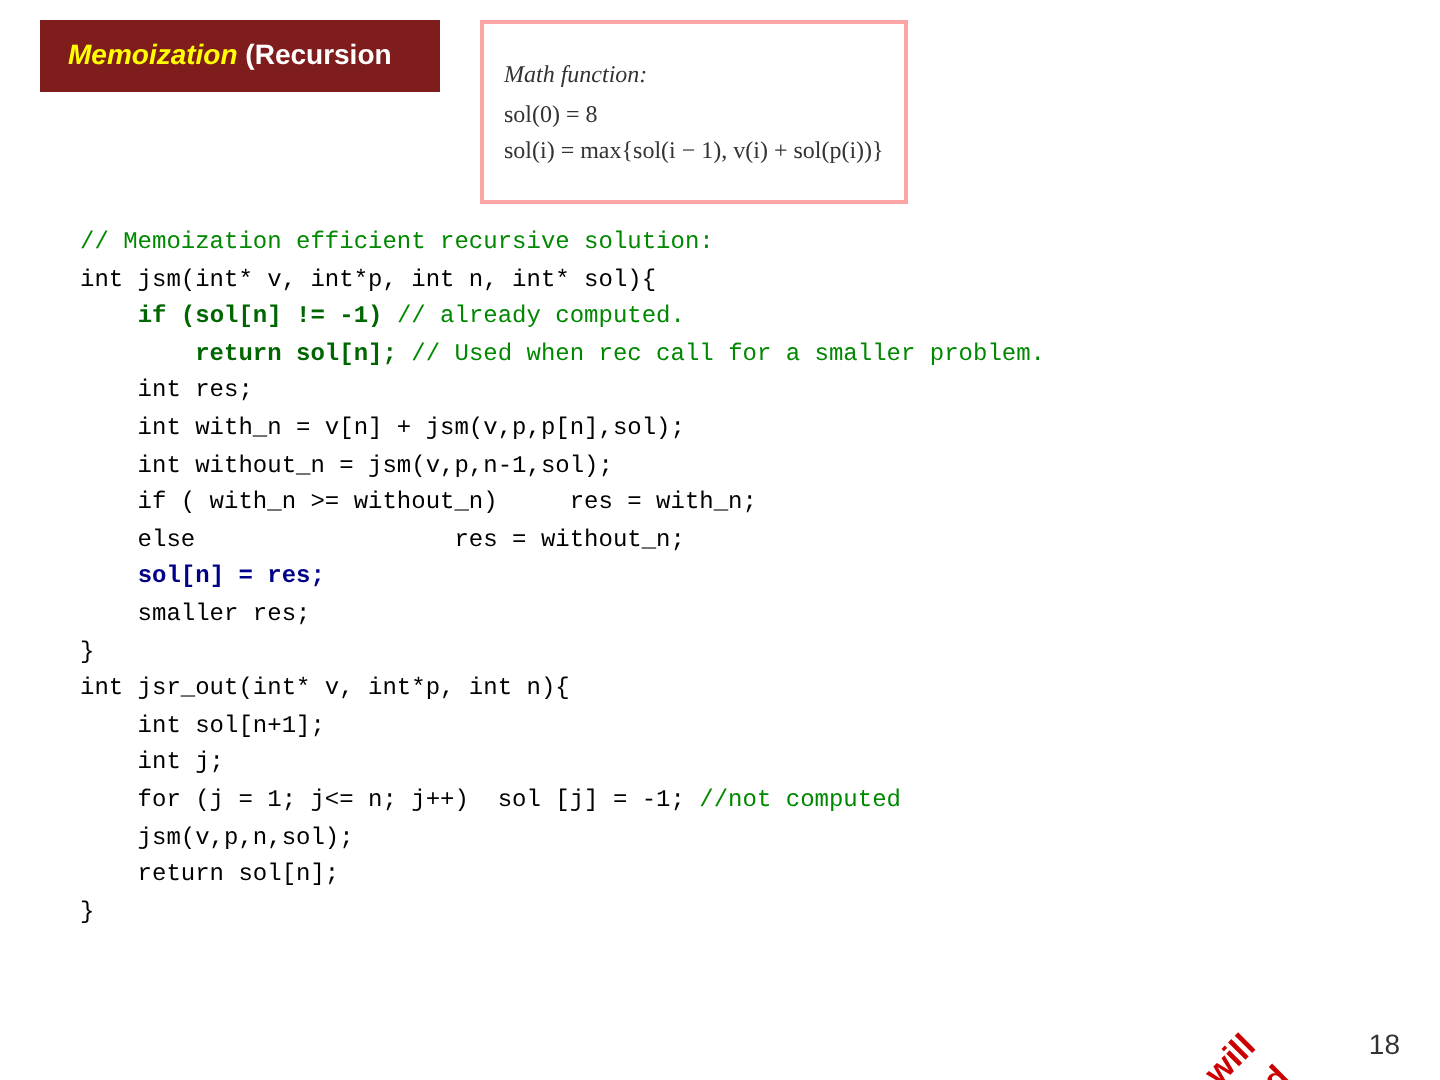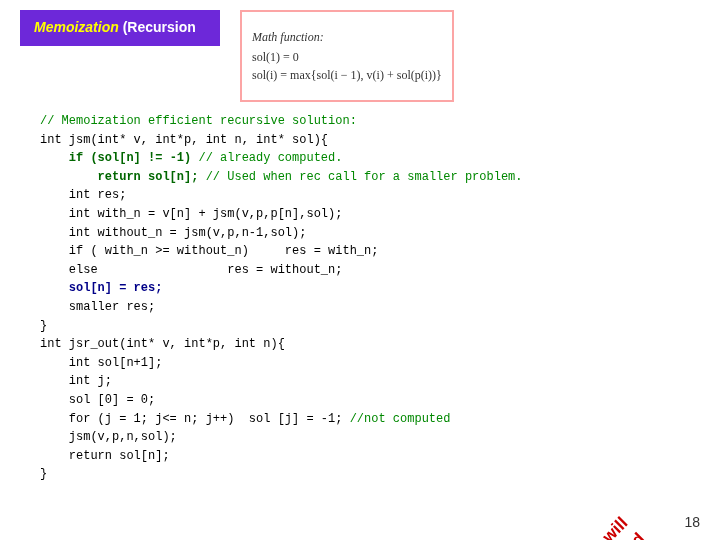--- a/index.html
+++ b/index.html
@@ -14,21 +14,21 @@
 
     
     .header {
       display: flex;
       align-items: flex-start;
       padding: 10px 20px 6px 20px;
       gap: 20px;
     }
 
     .title-box {
-      background: #6d28d9;
+      background: #7f1d1d;
       color: #ffffff;
       padding: 8px 14px;
       font-size: 14px;
       font-weight: bold;
       line-height: 1.4;
       min-width: 200px;
     }
 
     .title-box .memoization {
       color: #ffff00;
@@ -111,42 +111,41 @@
   </style>
 </head>
 <body>
 
 <div class="header">
   <div class="title-box">
     <span class="memoization">Memoization</span><span> (Recursion</span><br>
   </div>
   <div class="math-box">
     <div class="math-title">Math function:</div>
-    <div class="math-line">sol(1) = 0</div>
+    <div class="math-line">sol(0) = 8</div>
     <div class="math-line">sol(i) = max{sol(i − 1), v(i) + sol(p(i))}</div>
   </div>
 </div>
 
 <div class="code-area">
   <div class="code-line"><span class="comment-green">// Memoization efficient recursive solution:</span></div>
   <div class="code-line">int jsm(int* v, int*p, int n, int* sol){</div>
   <div class="code-line">    <span class="highlight-green">if (sol[n] != -1)</span> <span class="comment-green">// already computed.</span></div>
   <div class="code-line">        <span class="highlight-green">return sol[n];</span> <span class="comment-green">// Used when rec call for a smaller problem.</span></div>
   <div class="code-line">    int res;</div>
   <div class="code-line">    int with_n = v[n] + jsm(v,p,p[n],sol);</div>
   <div class="code-line">    int without_n = jsm(v,p,n-1,sol);</div>
   <div class="code-line">    if ( with_n &gt;= without_n)     res = with_n;</div>
   <div class="code-line">    else                  res = without_n;</div>
   <div class="code-line">    <span class="bold-line">sol[n] = res;</span></div>
   <div class="code-line">    smaller res;</div>
   <div class="code-line">}</div>
   <div class="code-line">int jsr_out(int* v, int*p, int n){</div>
   <div class="code-line">    int sol[n+1];</div>
   <div class="code-line">    int j;</div>
-  <div class="code-line">    sol [0] = 0;</div>
   <div class="code-line">    for (j = 1; j&lt;= n; j++)  sol [j] = -1; <span class="comment-green">//not computed</span></div>
   <div class="code-line">    jsm(v,p,n,sol);</div>
   <div class="code-line">    return sol[n];</div>
   <div class="code-line">}</div>
 </div>
 
 <div class="diagonal-text">
   Skip for now. We will<br>
   revisit this at the end<br>
   of the semester if there<br>

